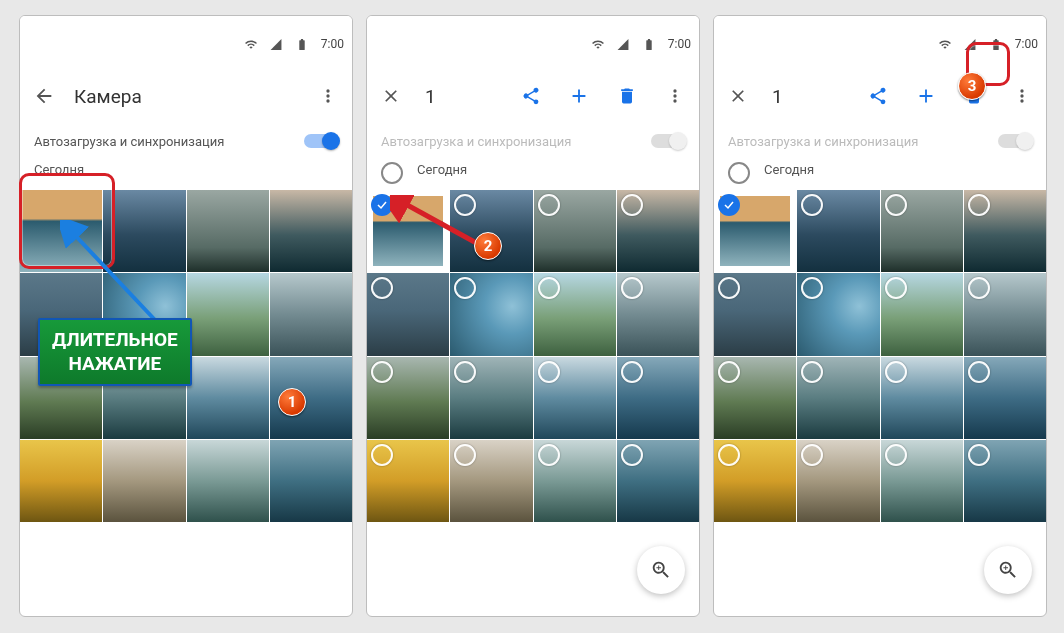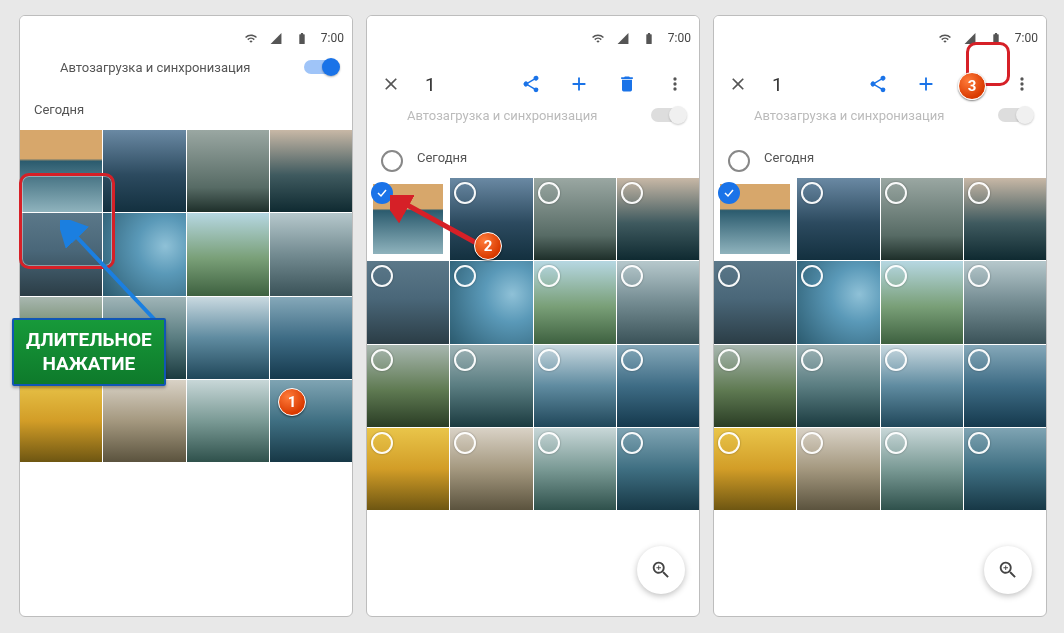--- a/index.html
+++ b/index.html
@@ -1,26 +1,26 @@
 <!DOCTYPE html>
 <html><head>
 <meta charset="utf-8">
 <style>
   html,body{margin:0;padding:0;background:#e8e8e8;font-family:Roboto,Arial,sans-serif;}
   .stage{width:1064px;height:633px;position:relative;overflow:hidden;}
   .phone{position:absolute;width:332px;height:600px;background:#fff;border:1px solid #bdbdbd;border-radius:6px;top:15px;overflow:hidden;}
   .p1{left:19px;} .p2{left:366px;} .p3{left:713px;}
-  .statusbar{height:24px;background:#fff;display:flex;justify-content:flex-end;align-items:center;padding:10px 8px;gap:11px;color:#444;font-size:12px;text-align:center;}
+  .statusbar{height:24px;background:#fff;display:flex;justify-content:flex-end;align-items:center;padding:16px 8px;gap:11px;color:#444;font-size:12px;text-align:center;}
   .statusbar svg{height:13px;}
   .appbar{height:48px;display:flex;align-items:center;padding:0 6px;gap:12px;}
   .appbar .title{font-size:19px;color:#333;}
   .appbar .count{font-size:19px;color:#333;margin-left:4px;}
   .iconbtn{width:36px;height:36px;display:flex;align-items:center;justify-content:center;border:none;background:none;cursor:pointer;border-radius:4px;}
   .grow{flex:1;}
-  .switchrow{height:42px;display:flex;align-items:flex-start;padding:0 14px;font-size:13px;color:#555;justify-content:space-between;margin-left:26px;}
+  .switchrow{height:42px;display:flex;align-items:center;padding:0 14px;font-size:13px;color:#555;justify-content:space-between;}
   .switchrow.disabled{color:#bbb;}
   .toggle{width:34px;height:14px;border-radius:7px;position:relative;}
   .toggle.on{background:#9fc4f8;}
   .toggle.on::after{content:"";position:absolute;width:18px;height:18px;border-radius:50%;background:#1a73e8;right:-2px;top:-2px;box-shadow:0 1px 2px rgba(0,0,0,.3);}
   .toggle.off{background:#ddd;}
   .toggle.off::after{content:"";position:absolute;width:18px;height:18px;border-radius:50%;background:#f0f0f0;right:-2px;top:-2px;box-shadow:0 1px 2px rgba(0,0,0,.2);}
   .sectionhdr{height:28px;display:flex;align-items:flex-start;padding:0 14px;font-size:13px;color:#555;gap:14px;}
   .sel-circle{width:18px;height:18px;border:2px solid #888;border-radius:50%;flex-shrink:0;}
   .grid{display:grid;grid-template-columns:repeat(4,1fr);gap:1px;}
   .cell{position:relative;width:100%;padding-top:100%;overflow:hidden;}
@@ -65,20 +65,34 @@
           <path fill="#555" d="M1 9l2 2c4.97-4.97 13.03-4.97 18 0l2-2C16.93 2.93 7.07 2.93 1 9zm8 8 3 3 3-3a4.24 4.24 0 0 0-6 0zm-4-4 2 2a7.07 7.07 0 0 1 10 0l2-2a9.9 9.9 0 0 0-14 0z"></path>
         </svg>
     <svg viewBox="0 0 24 24" width="14">
           <path fill="#555" d="M2 22h20V2z"></path>
         </svg>
     <svg viewBox="0 0 24 24" width="16">
           <path fill="#555" d="M16 4h-2V2h-4v2H8a1 1 0 0 0-1 1v16a1 1 0 0 0 1 1h8a1 1 0 0 0 1-1V5a1 1 0 0 0-1-1z"></path>
         </svg>
     <span>7:00</span>
   </div>
+  <div class="appbar">
+    <button class="iconbtn">
+      <svg width="22" height="22" viewBox="0 0 24 24">
+            <path fill="#555" d="M20 11H7.83l5.59-5.59L12 4l-8 8 8 8 1.41-1.41L7.83 13H20z"></path>
+          </svg>
+    </button>
+    <span class="title">Камера</span>
+    <span class="grow"></span>
+    <button class="iconbtn">
+      <svg width="20" height="20" viewBox="0 0 24 24">
+            <path fill="#555" d="M12 8a2 2 0 1 0-2-2 2 2 0 0 0 2 2zm0 2a2 2 0 1 0 2 2 2 2 0 0 0-2-2zm0 6a2 2 0 1 0 2 2 2 2 0 0 0-2-2z"></path>
+          </svg>
+    </button>
+  </div>
   <div class="switchrow">
     <span>Автозагрузка и синхронизация</span>
     <span class="toggle on"></span>
   </div>
   <div class="sectionhdr">
     <span>Сегодня</span>
   </div>
   <div class="grid">
     <div class="cell">
           <div class="ph ph0"></div>
@@ -401,19 +415,19 @@
 
 <svg class="annot" style="left:390px;top:195px;width:100px;height:60px;" viewBox="0 0 100 60">
   <defs>
         <marker id="ah2" markerWidth="8" markerHeight="8" refX="2" refY="4" orient="auto">
           <path d="M0,0 L8,4 L0,8 z" fill="#d62027"></path>
         </marker>
       </defs>
   <line x1="90" y1="50" x2="10" y2="6" stroke="#d62027" stroke-width="5" marker-end="url(#ah2)"></line>
 </svg>
 
-<div class="annot hint" style="left:12px;top:318px;">ДЛИТЕЛЬНОЕ
+<div class="annot hint" style="left:38px;top:318px;">ДЛИТЕЛЬНОЕ
 НАЖАТИЕ</div>
 <div class="annot badge" style="left:278px;top:388px;">1</div>
 <div class="annot badge" style="left:474px;top:232px;">2</div>
 <div class="annot badge" style="left:958px;top:72px;">3</div>
 
 </div>
 
 </body></html>

